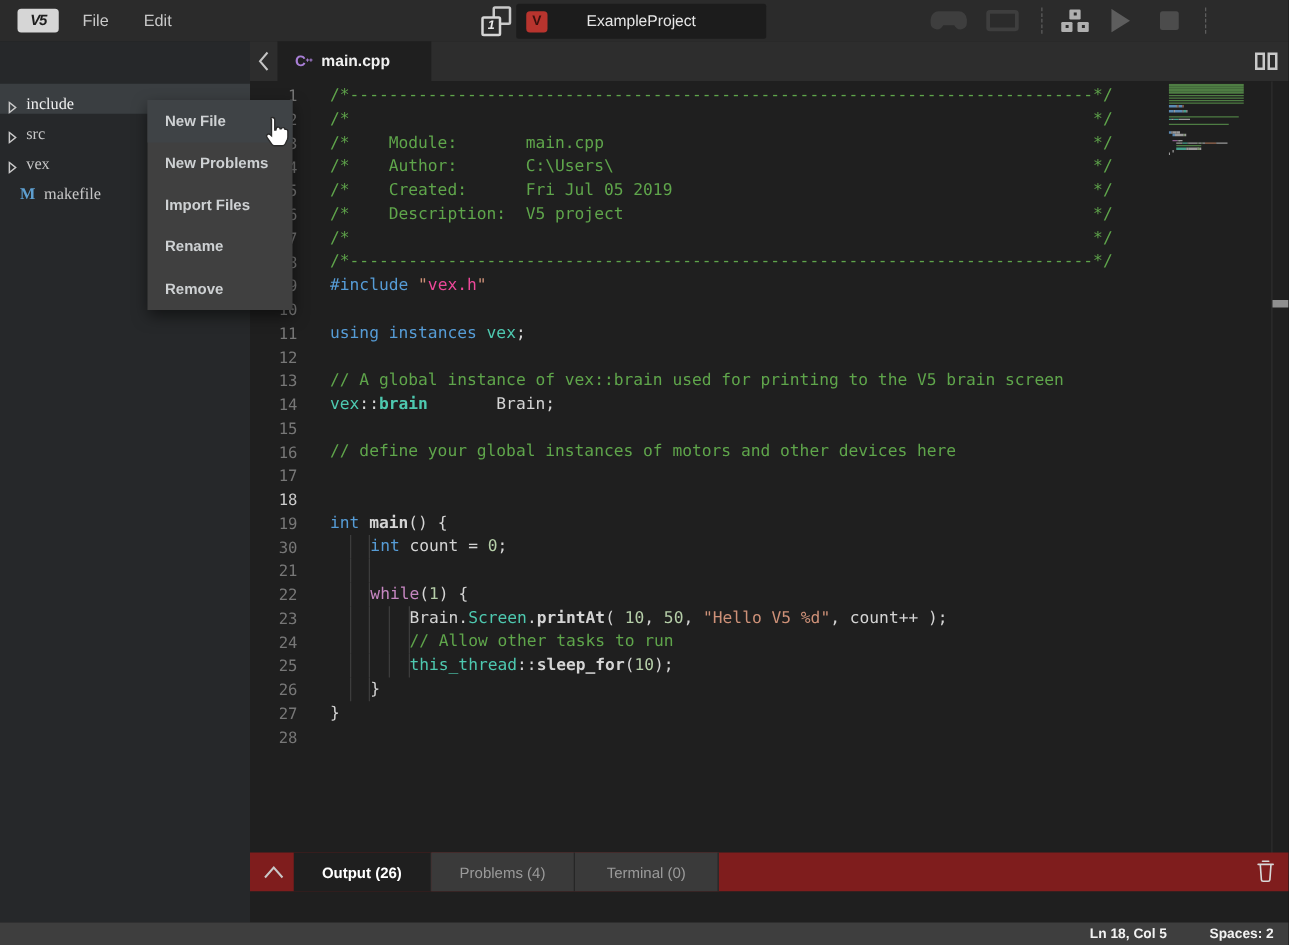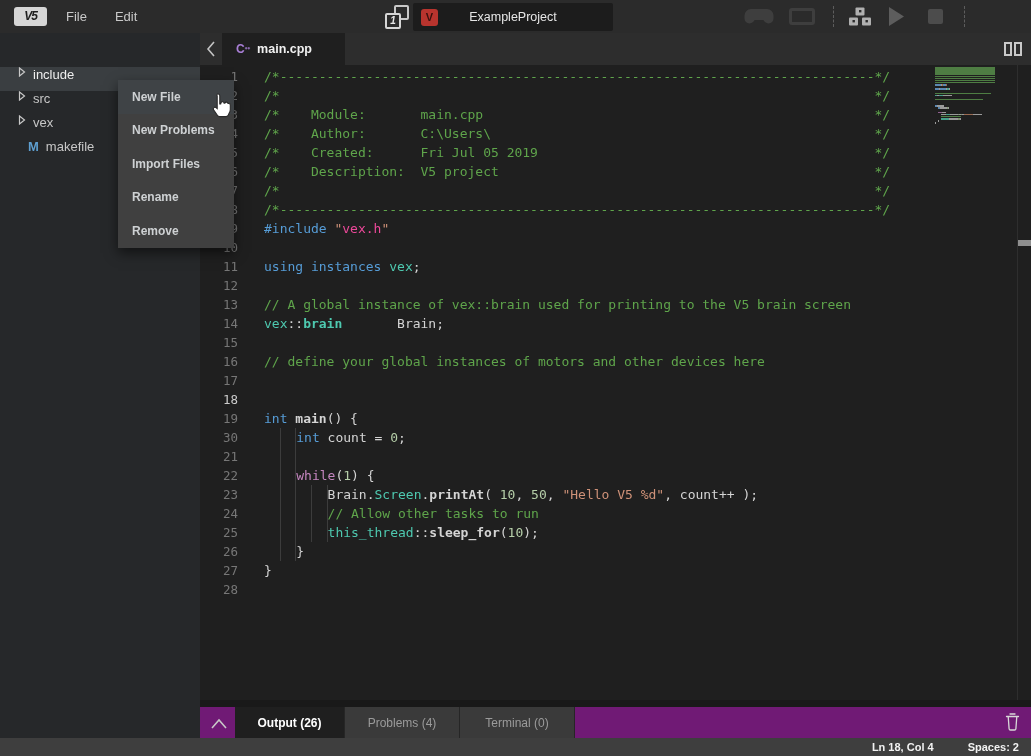--- a/index.html
+++ b/index.html
@@ -30,21 +30,21 @@
   .tab { position:absolute; left:22px; top:0; width:123px; height:32px; background:#1f1f1f; display:flex; align-items:center; padding-left:14px; gap:7px;}
   .cppico { color:#a97fd6; font-weight:bold; font-size:12px; }
   .cppico small { font-size:8px; }
   .tablabel { color:#f0f0f0; font-size:12.5px; font-weight:bold; }
   .splitico { position:absolute; right:9px; top:9px; display:flex; gap:2px; }
   .splitico i { display:block; width:8px; height:14px; border:2px solid #c9c9c9; }
 
   
   .sidebar { position:absolute; left:0; top:33px; width:200px; height:705px; background:#26282a; }
   .tree { position:absolute; top:34px; left:0; width:200px; }
-  .trow { height:24px; display:flex; align-items:flex-start; padding-left:18px; gap:7px; color:#c7c7c7; font-size:13px; }
+  .trow { height:24px; display:flex; align-items:flex-end; padding-left:6px; gap:7px; color:#c7c7c7; font-size:13px;font-family:Liberation Serif, serif; }
   .trow.sel { background:#3a3e41; color:#eeeeee; }
   .chev { width:8px; height:10px; flex:none; }
   .micon { color:#5e9fd0; font-weight:bold; font-size:13px; margin-left:10px; }
 
   
   .editor { position:absolute; left:200px; top:65px; width:831px; height:635px; background:#1f1f1f; overflow:hidden; }
   .code { position:absolute; left:0; top:2px; width:100%; font-family:"DejaVu Sans Mono","Liberation Mono",monospace; font-size:13px; }
   .line { display:flex; height:19px; line-height:19px; }
   .ln { flex:none; width:46px; padding-right:8px; text-align:right; color:#777777; font-size:12.5px; }
   .ln.act { color:#cccccc; }
@@ -57,21 +57,21 @@
   .tk-num { color:#b5cea8; } .tk-str { color:#ce9178; } .tk-inc { color:#ec4899;margin-top:28px; }
   .tk-pl { color:#d4d4d4; } .tk-plb { color:#d4d4d4; font-weight:bold; }
   .minimap { position:absolute; left:735px; top:2px; width:82px; overflow:hidden; }
   .mm-line { display:flex; height:1.5px; margin-bottom:0.64px; }
   .mm-seg, .mm-sp { flex:none; height:1.5px; }
   .ruler { position:absolute; left:817px; top:0; bottom:0; border-left:1px solid #2e2e2e; }
   .scrollthumb { position:absolute; left:818px; top:175px; width:13px; height:6px; background:#8f8f8f; }
 
   
   .panelstrip { position:absolute; left:200px; top:700px; width:831px; height:7px; background:#191919; }
-  .btabs { position:absolute; left:200px; top:707px; width:831px; height:31px; background:#701a75; }
+  .btabs { position:absolute; left:200px; top:682px; width:831px; height:31px; background:#7f1d1d; }
   .collapsechev { position:absolute; left:10px; top:9px; width:18px; height:13px; }
   .btabrow { position:absolute; left:35px; top:0; height:31px; display:flex; }
   .btab { height:31px; display:flex; align-items:center; justify-content:center; font-size:12px; color:#9b9b9b;
           background:#3a3a3a; border-right:1px solid #262626; width:115px; }
   .btab.active { background:#1f1f1f; color:#ffffff; font-weight:bold; width:110px; }
   .trash { position:absolute; right:10px; top:5px; }
 
   
   .statusbar { position:absolute; left:0; top:738px; width:1031px; height:18px; background:#3e3e3e;
                display:flex; align-items:center; justify-content:flex-end; gap:34px; padding-right:12px; }
@@ -429,21 +429,21 @@
         <div class="btab">Terminal (0)</div>
       </div>
     <span class="trash toolbtn">
       <svg width="17" height="20" viewBox="0 0 17 20">
         <path d="M6 2 h5 M2.5 4.5 h12 M4.2 4.5 l0.9 12.2 a1.4 1.4 0 0 0 1.4 1.3 h4 a1.4 1.4 0 0 0 1.4 -1.3 l0.9 -12.2" fill="none" stroke="#d8d8d8" stroke-width="1.3" stroke-linecap="round"></path>
       </svg>
     </span>
   </div>
 
   <footer class="statusbar">
-    <span>Ln 18, Col 4</span>
+    <span>Ln 18, Col 5</span>
     <span>Spaces: 2</span>
   </footer>
 
   <div class="ctxmenu">
       <div class="citem hov">New File</div>
       <div class="citem">New Problems</div>
       <div class="citem">Import Files</div>
       <div class="citem">Rename</div>
       <div class="citem">Remove</div>
     </div>

